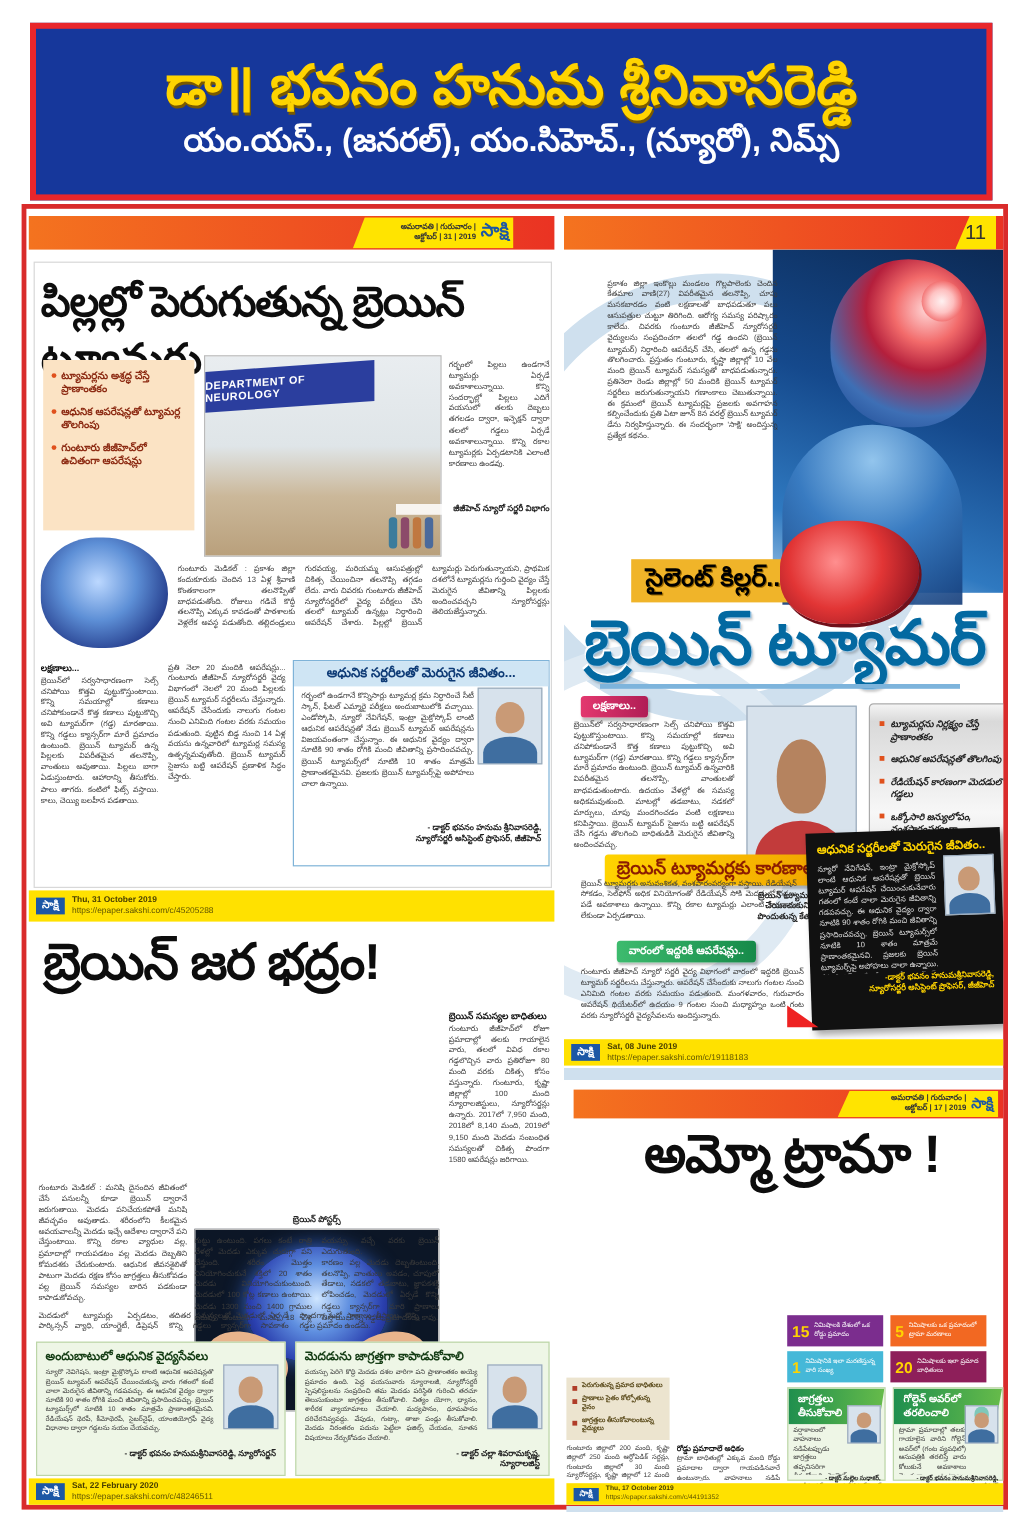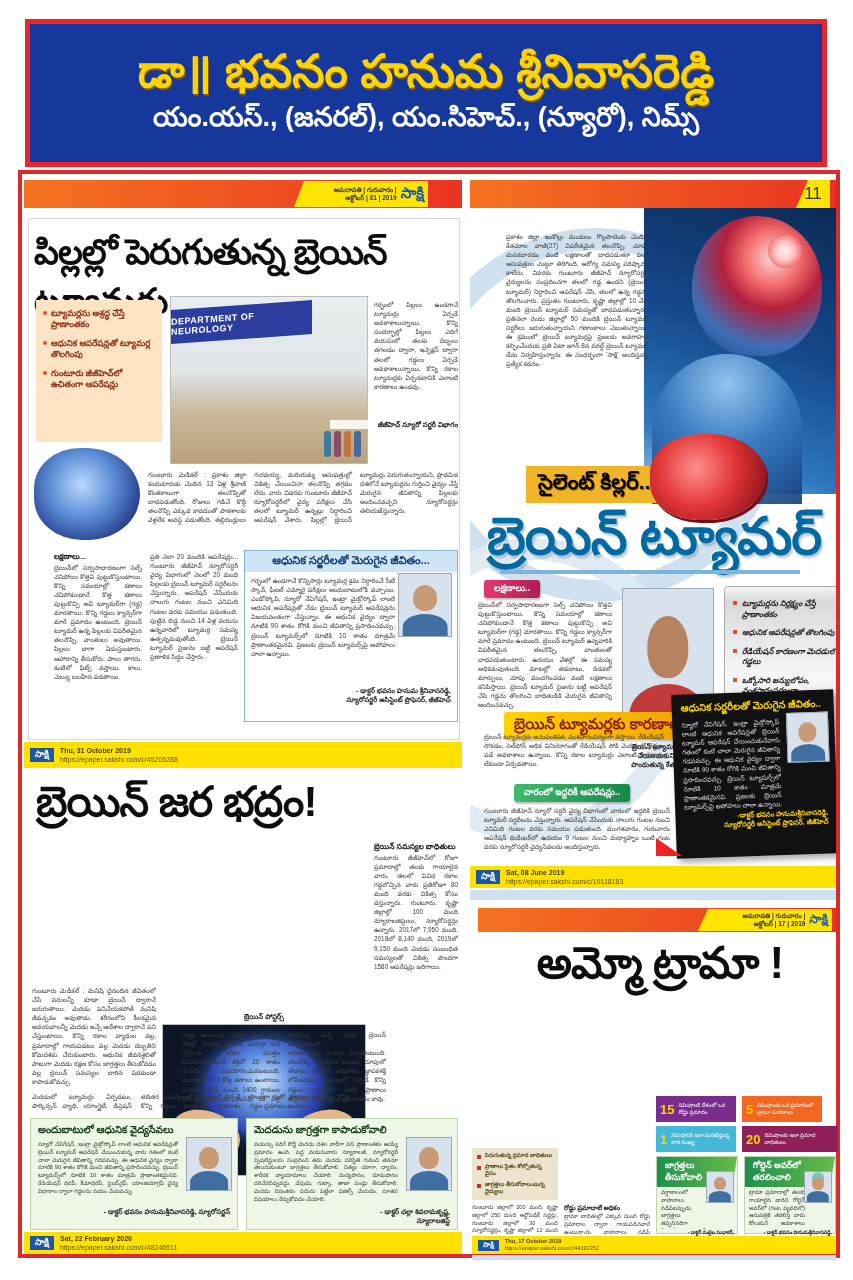--- a/index.html
+++ b/index.html
@@ -21,21 +21,21 @@
   .datechip .dlines{font-size:6.5px;font-weight:bold;color:#333;text-align:right;line-height:1.3;margin-right:4px;}
   .sakshi-chip{color:#1c57a5;font-weight:bold;font-size:15px;}
   .pagenum{position:absolute;right:6px;top:0;width:34px;height:28px;background:#ffe400;color:#333;
            font-size:17px;display:flex;align-items:center;justify-content:center;
            clip-path:polygon(12px 0,100% 0,100% 100%,0 100%);}
   
   .headline{font-weight:bold;color:#0d0d0d;letter-spacing:-1px;}
   
   .t6{font-size:6.4px;line-height:1.42;text-align:justify;color:#3a3a3a;}
   .t5{font-size:5.6px;line-height:1.4;text-align:justify;color:#3a3a3a;}
-  .cols2{column-count:2;column-gap:8px;margin-left:20px;}
+  .cols2{column-count:2;column-gap:8px;}
   .cols3{column-count:3;column-gap:8px;}
   .bold-sub{font-weight:bold;color:#111;font-size:7.5px;}
   
   .hibox{background:#fbe3c4;padding:8px 7px;box-sizing:border-box;}
   .hibox li{list-style:none;position:relative;padding-left:8px;margin-bottom:7px;
             font-size:8.5px;line-height:1.35;color:#8c2a12;font-weight:bold;}
   .hibox li::before{content:"";position:absolute;left:0;top:3px;width:4px;height:4px;background:#e0511d;border-radius:50%;}
   .hibox ul{margin:0;padding:0;}
   .beigebox{background:#ece4cf;}
   .beigebox li{color:#5a4a1a;}
@@ -325,21 +325,21 @@
     <span class="lbl">నిమిషాలకి దేశంలో ఒక రోడ్డు ప్రమాదం</span>
   </div>
   <div class="abs stat" style="left:742px;top:1096px;width:80px;height:26px;background:#f26822;">
     <span class="num">5</span>
     <span class="lbl">నిమిషాలకు ఒక ప్రమాదంలో ట్రామా మరణాలు</span>
   </div>
   <div class="abs stat" style="left:656px;top:1126px;width:80px;height:26px;background:#45b8d8;">
     <span class="num">1</span>
     <span class="lbl">నిమిషానికి ఇలా మరణిస్తున్న వారి సంఖ్య</span>
   </div>
-  <div class="abs stat" style="left:742px;top:1126px;width:96px;height:26px;background:#8e1f5a;">
+  <div class="abs stat" style="left:742px;top:1126px;width:80px;height:26px;background:#8e1f5a;">
     <span class="num">20</span>
     <span class="lbl">నిమిషాలకు ఇలా ప్రమాద బాధితులు</span>
   </div>
 
   <div class="abs hibox beigebox" style="left:472px;top:1148px;width:86px;height:52px;padding:4px 5px;">
     <ul>
       <li style="font-size:5.6px;margin-bottom:3px;">పెరుగుతున్న ప్రమాద బాధితులు</li>
       <li style="font-size:5.6px;margin-bottom:3px;">ప్రాణాలు సైతం కోల్పోతున్న వైనం</li>
       <li style="font-size:5.6px;margin-bottom:3px;">జాగ్రత్తలు తీసుకోవాలంటున్న వైద్యులు</li>
     </ul>

